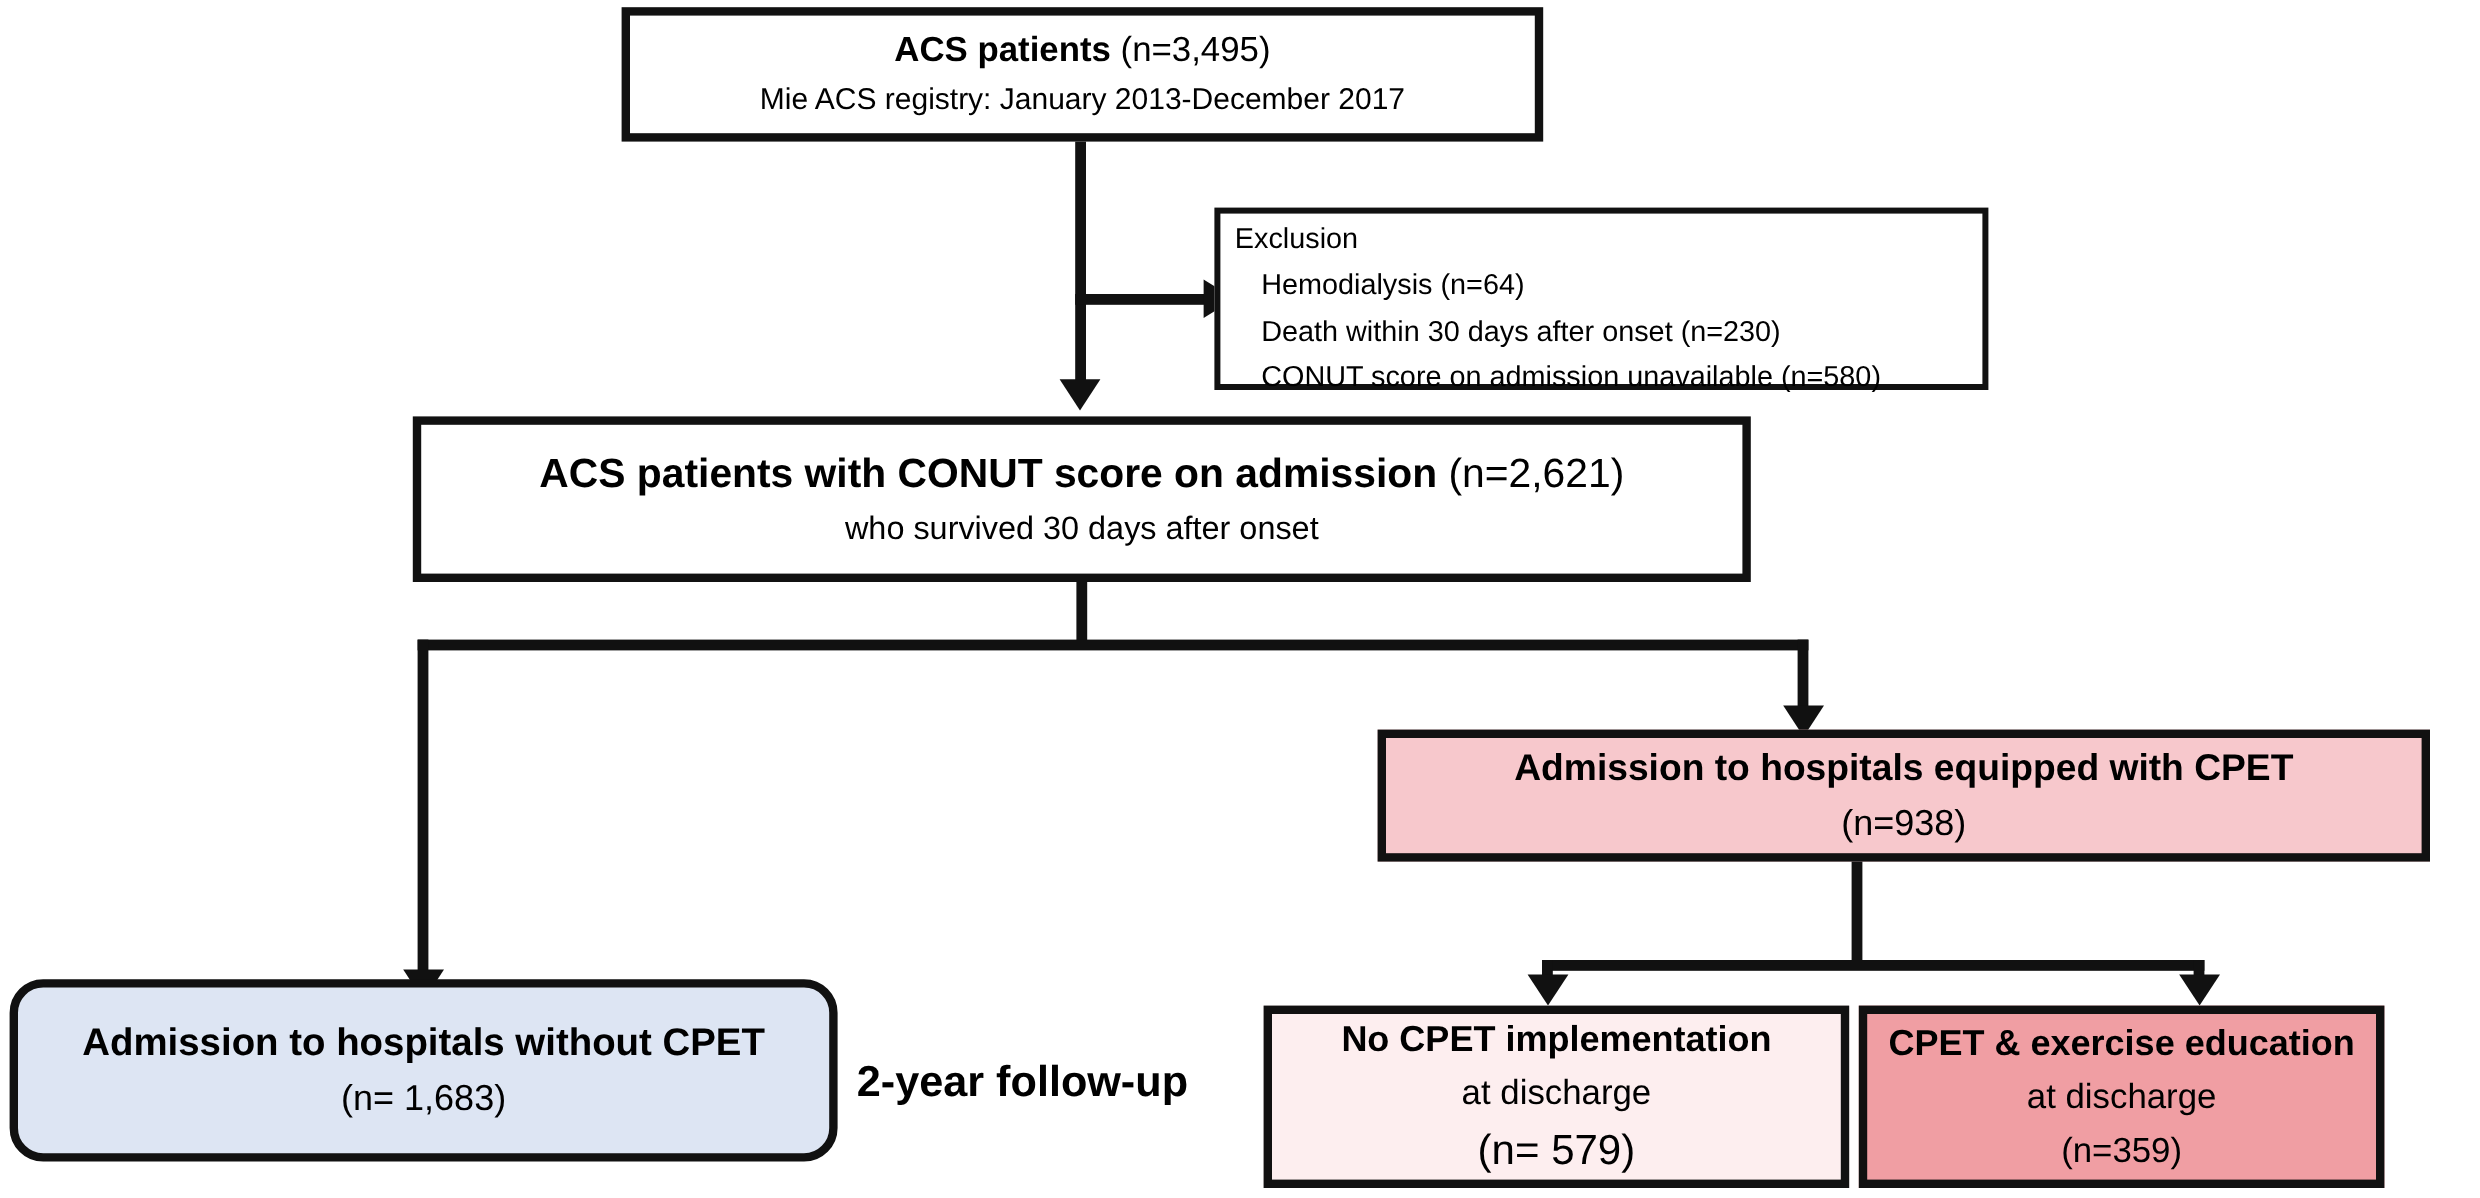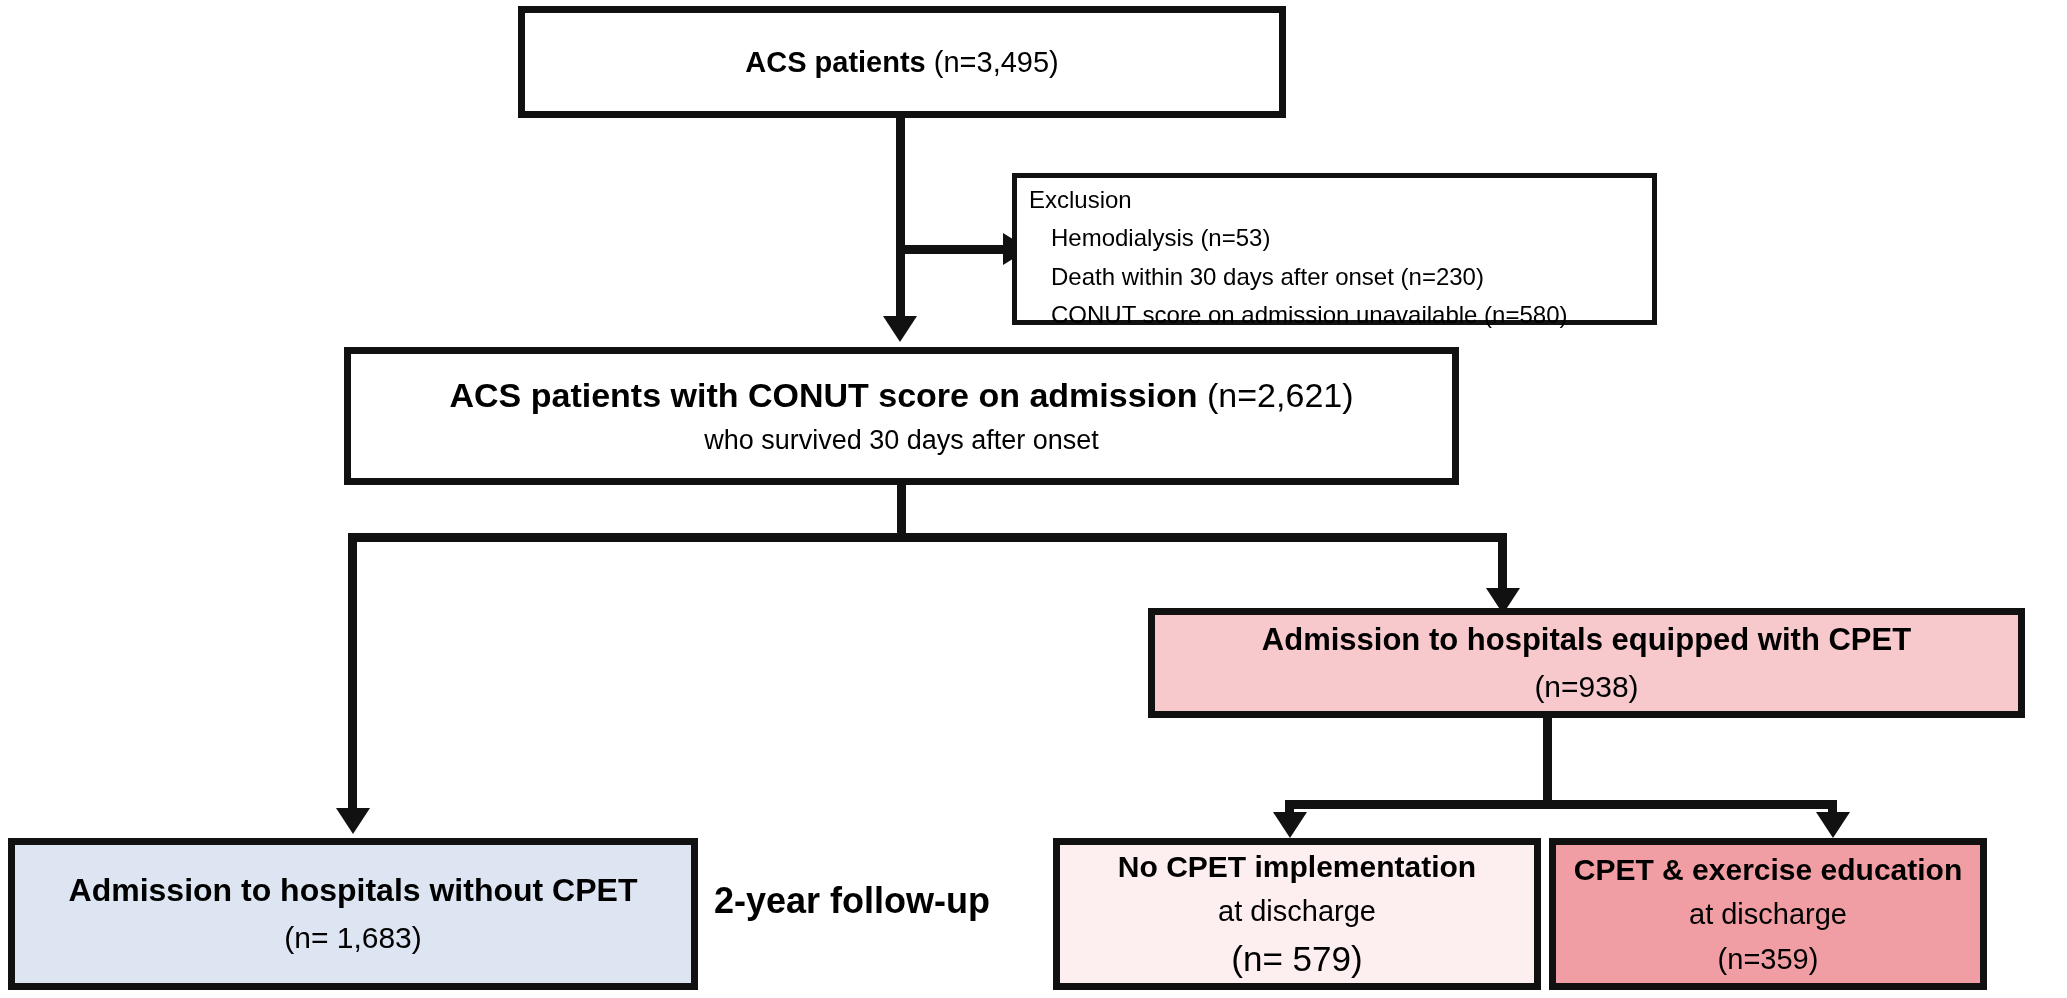--- a/index.html
+++ b/index.html
@@ -68,32 +68,33 @@
     white-space: nowrap;
   }
 </style>
 </head>
 <body>
 
 <div id="canvas">
 
   <div class="box" style="left:518px; top:6px; width:768px; height:112px; font-size:29px;">
     <span class="ln"><b class="bold">ACS patients</b><span> (n=3,495)</span></span>
+    <span class="ln" style="font-size:25px;">Mie ACS registry: January 2013-December 2017</span>
   </div>
 
   <div class="vline" style="left:896px; top:118px; width:9px; height:122px;"></div>
   <div class="vline" style="left:896px; top:240px; width:9px; height:85px;"></div>
   <div class="arrow-down" style="left:883px; top:316px;"></div>
 
   <div class="hline" style="left:896px; top:245px; width:116px; height:9px;"></div>
   <div class="arrow-right" style="left:1003px; top:233px;"></div>
 
   <div class="box left-align" style="left:1012px; top:173px; width:645px; height:152px; border-width:5px; font-size:24px; padding:8px 12px; justify-content:flex-start;">
     <span class="ln">Exclusion</span>
-    <span class="ln" style="padding-left:22px;">Hemodialysis (n=53)</span>
+    <span class="ln" style="padding-left:22px;">Hemodialysis (n=64)</span>
     <span class="ln" style="padding-left:22px;">Death within 30 days after onset (n=230)</span>
     <span class="ln" style="padding-left:22px;">CONUT score on admission unavailable (n=580)</span>
   </div>
 
   <div class="box" style="left:344px; top:347px; width:1115px; height:138px; font-size:34px;">
     <span class="ln"><b class="bold">ACS patients with CONUT score on admission</b><span style="font-weight:normal;"> (n=2,621)</span></span>
     <span class="ln" style="font-size:27px;">who survived 30 days after onset</span>
   </div>
 
   <div class="vline" style="left:897px; top:485px; width:9px; height:55px;"></div>
@@ -112,21 +113,21 @@
 
   <div class="vline" style="left:1543px; top:718px; width:9px; height:85px;"></div>
   <div class="hline" style="left:1285px; top:800px; width:552px; height:9px;"></div>
 
   <div class="vline" style="left:1285px; top:800px; width:9px; height:20px;"></div>
   <div class="arrow-down" style="left:1273px; top:812px;"></div>
 
   <div class="vline" style="left:1828px; top:800px; width:9px; height:20px;"></div>
   <div class="arrow-down" style="left:1816px; top:812px;"></div>
 
-  <div class="box" style="left:8px; top:838px; width:690px; height:152px; font-size:32px; background:#dde5f3;">
+  <div class="box" style="left:8px; top:816px; width:690px; height:152px; font-size:32px; background:#dde5f3;border-radius:28px;">
     <span class="ln bold">Admission to hospitals without CPET</span>
     <span class="ln" style="font-size:30px;">(n= 1,683)</span>
   </div>
 
   <div class="floating-label" style="left:714px; top:880px; font-size:36px;">2-year follow-up</div>
 
   <div class="box" style="left:1053px; top:838px; width:488px; height:152px; font-size:30px; background:#fdeeef;">
     <span class="ln bold">No CPET implementation</span>
     <span class="ln" style="font-size:29px;">at discharge</span>
     <span class="ln" style="font-size:35px;">(n= 579)</span>

